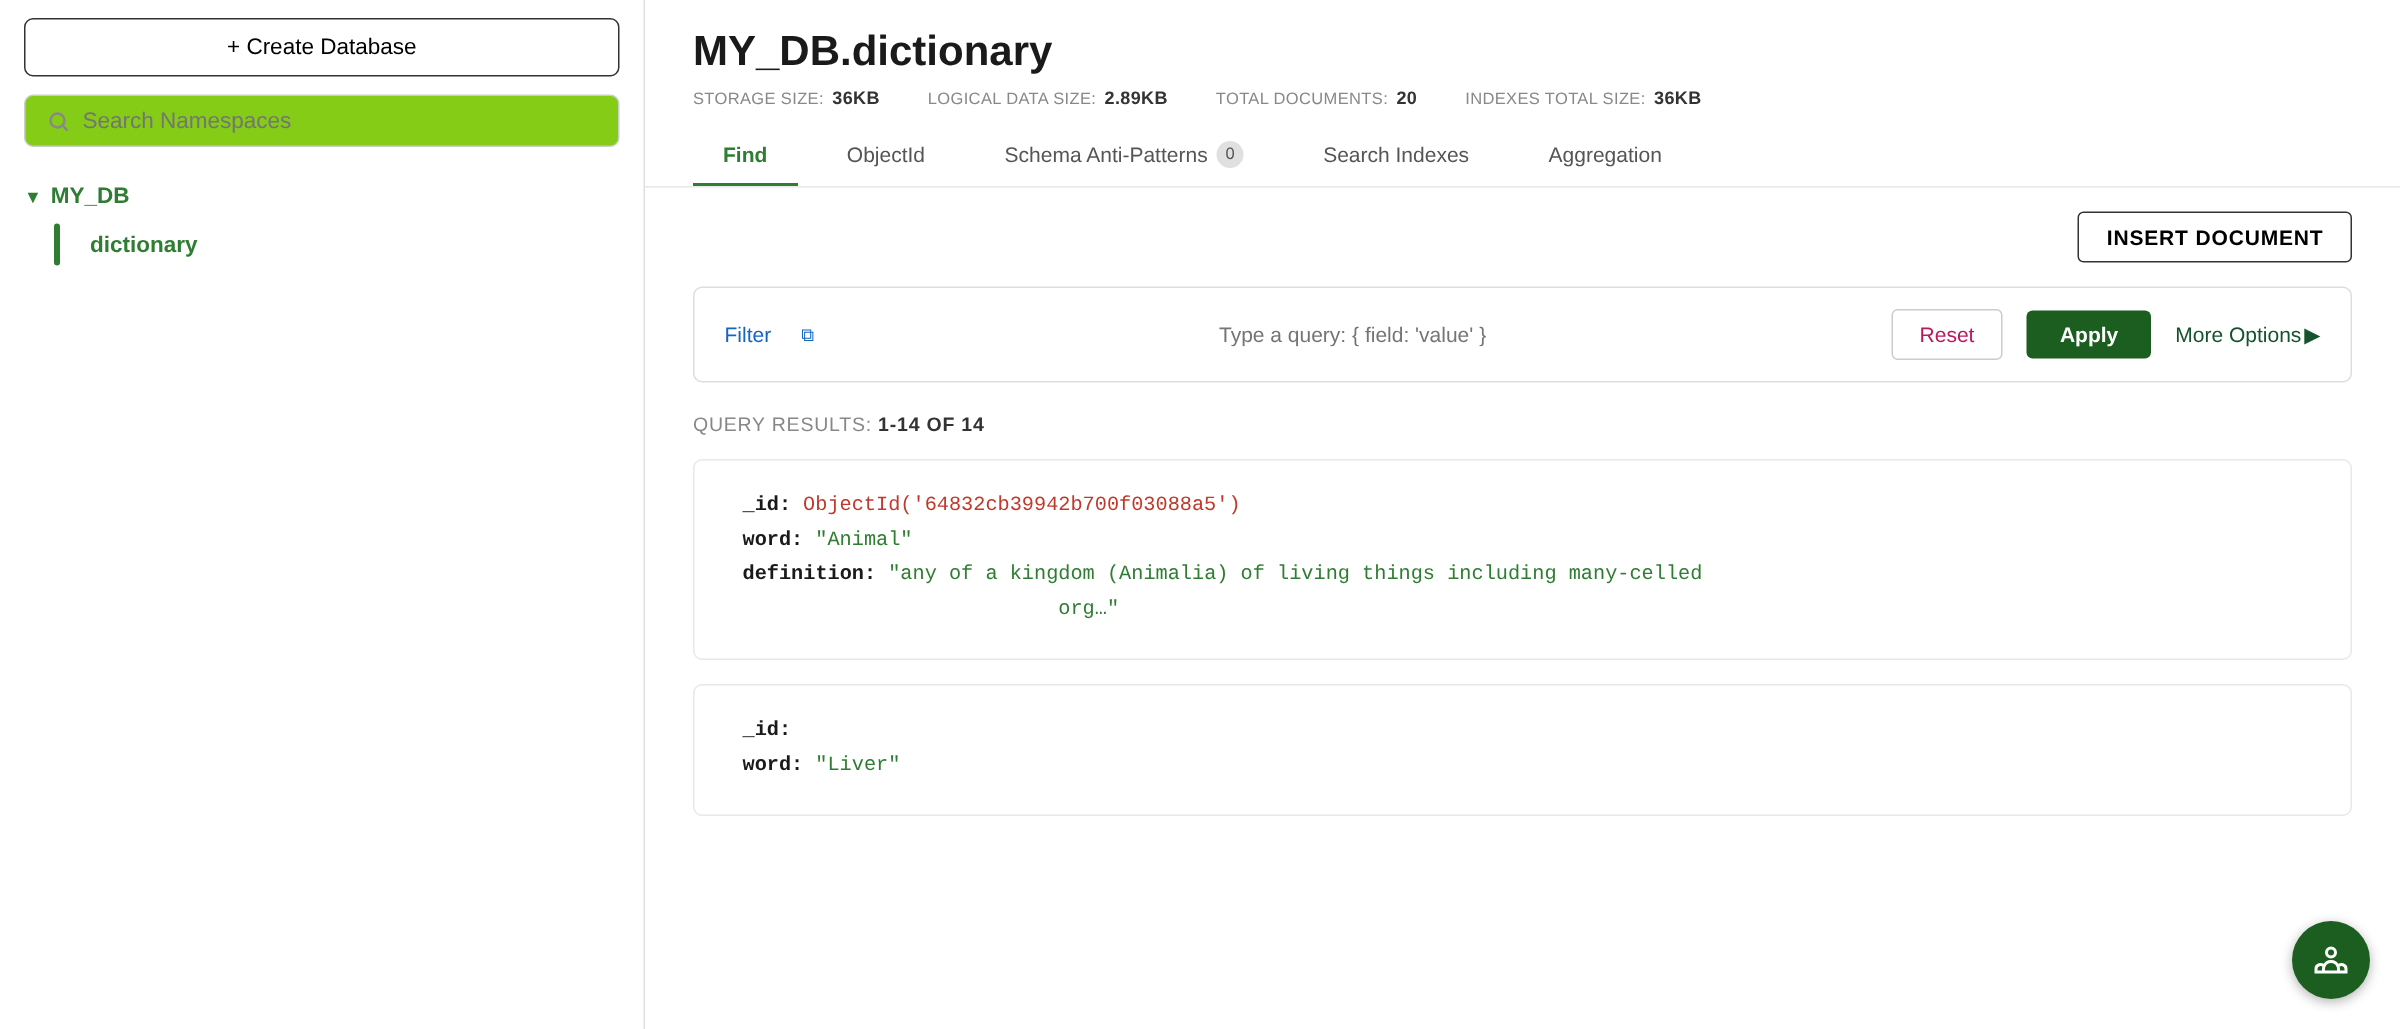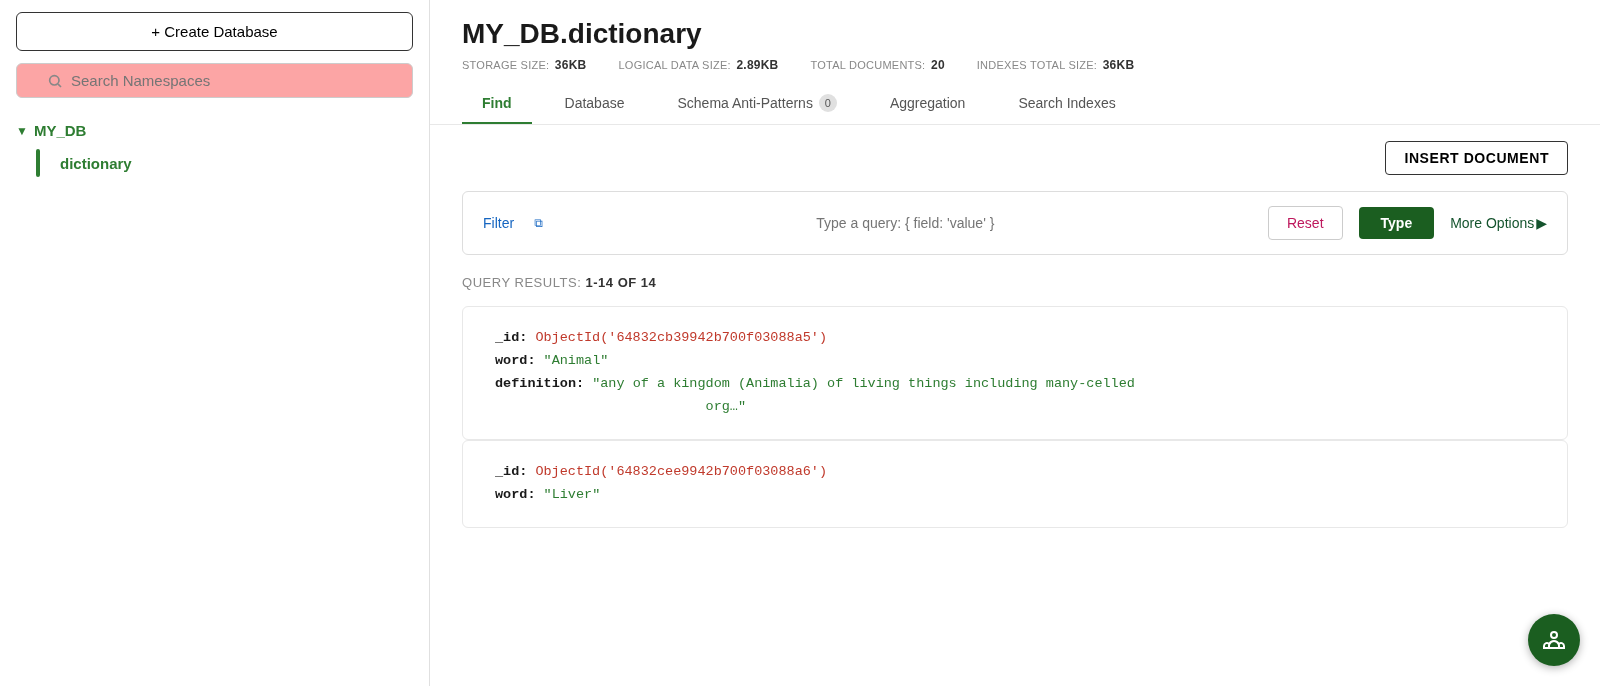--- a/index.html
+++ b/index.html
@@ -27,25 +27,25 @@
       display: flex;
       align-items: center;
       justify-content: center;
       gap: 6px;
       font-weight: 500;
     }
 
     .search-wrap {
       border: 1.5px solid #ccc;
       border-radius: 6px;
-      padding: 8px 30px;
+      padding: 8px 14px;
       display: flex;
       align-items: center;
       gap: 8px;
-      background: #fca5a5;
+      background: #84cc16;
     }
 
     .search-wrap input {
       border: none;
       outline: none;
       font-size: 15px;
       color: #555;
       width: 100%;
       background: transparent;
     }
@@ -277,20 +277,21 @@
       font-weight: 700;
       color: #333;
     }
 
     
     .doc-card {
       background: #fff;
       border: 1px solid #e8e8e8;
       border-radius: 6px;
       padding: 20px 32px;
+      margin-bottom: 16px;
       font-family: 'Courier New', Courier, monospace;
       font-size: 13.5px;
       line-height: 1.7;
     }
 
     .doc-field {
       display: flex;
       gap: 8px;
     }
 
@@ -371,43 +372,43 @@
         <span class="value">20</span>
       </div>
       <div class="stat-item">
         <span class="label">INDEXES TOTAL SIZE:</span>
         <span class="value">36KB</span>
       </div>
     </div>
 
     <div class="tabs">
       <div class="tab active">Find</div>
-      <div class="tab">Database</div>
+      <div class="tab">ObjectId</div>
       <div class="tab">
         <span>Schema Anti-Patterns</span>
         <span class="badge">0</span>
       </div>
+      <div class="tab">Search Indexes</div>
       <div class="tab">Aggregation</div>
-      <div class="tab">Search Indexes</div>
     </div>
   </div>
 
   <div class="content-area">
     <div class="insert-doc-btn-wrap">
       <button class="insert-doc-btn">INSERT DOCUMENT</button>
     </div>
 
     <div class="filter-bar">
       <span class="filter-link">
         <span>Filter</span>
         <span class="ext-icon">⧉</span>
       </span>
       <input class="query-input" type="text" placeholder="Type a query: { field: 'value' }" style="">
       <button class="reset-btn">Reset</button>
-      <button class="apply-btn">Type</button>
+      <button class="apply-btn">Apply</button>
       <span class="more-options-link">
         <span>More Options</span>
         <span>▶</span>
       </span>
     </div>
 
     <div class="query-results-label">
       <span>QUERY RESULTS:</span> <span class="count">1-14 OF 14</span>
     </div>
 
@@ -422,21 +423,20 @@
       </div>
       <div class="doc-field">
         <span class="doc-key">definition:</span>
         <span class="doc-string">"any of a kingdom (Animalia) of living things including many-celled<br>&nbsp;&nbsp;&nbsp;&nbsp;&nbsp;&nbsp;&nbsp;&nbsp;&nbsp;&nbsp;&nbsp;&nbsp;&nbsp;&nbsp;org…"</span>
       </div>
     </div>
 
     <div class="doc-card">
       <div class="doc-field">
         <span class="doc-key">_id:</span>
-        <span class="doc-oid">ObjectId('64832cee9942b700f03088a6')</span>
       </div>
       <div class="doc-field">
         <span class="doc-key">word:</span>
         <span class="doc-string">"<span>Liver</span>"</span>
       </div>
     </div>
   </div>
 </div>
 
 <div class="chat-btn">

